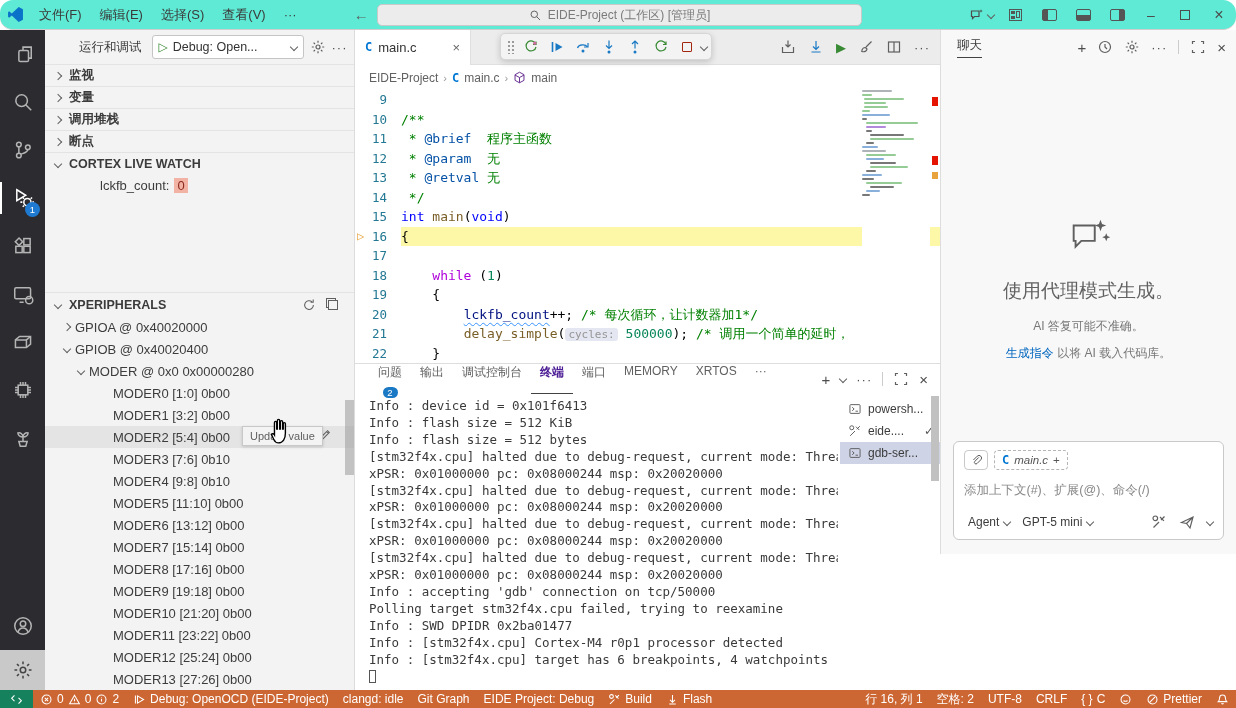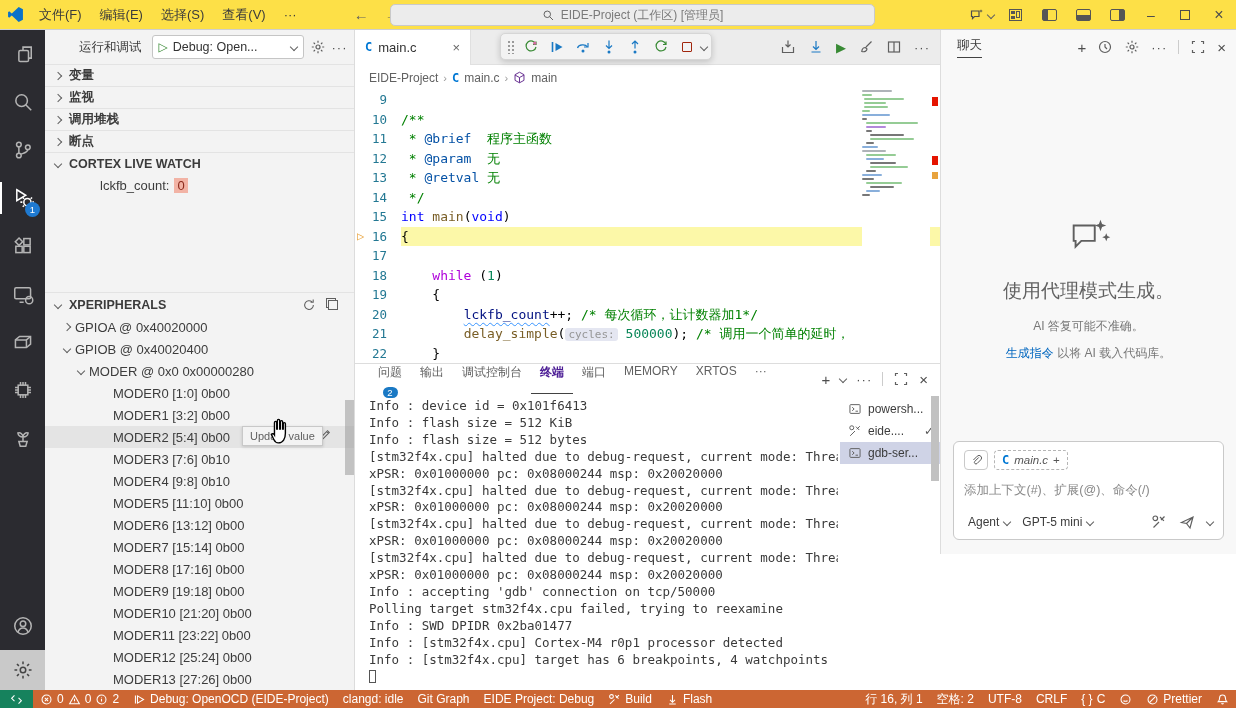--- a/index.html
+++ b/index.html
@@ -6,25 +6,25 @@
   html,body { width:1236px; height:708px; overflow:hidden; font-family:"Liberation Sans","DejaVu Sans",sans-serif; }
   body { position:relative; background:#fff; font-size:13px; color:#3b3b3b; cursor:default; }
   svg { display:block; }
   .ic { display:inline-flex; align-items:center; justify-content:center; color:#5f5f5f; }
   .ic svg { stroke:currentColor; fill:none; stroke-width:1.2; width:16px; height:16px; }
   .chev { display:inline-block; width:6px; height:6px; border-right:1.3px solid #616161; border-bottom:1.3px solid #616161; }
   .chev.r { transform:rotate(-45deg); }
   .chev.d { transform:rotate(45deg); }
 
   
-  #titlebar { position:absolute; left:0; top:0; width:1236px; height:30px; background:#fde047; border-bottom:1px solid #cecece; display:flex; align-items:center; }
+  #titlebar { position:absolute; left:0; top:0; width:1236px; height:30px; background:#5eead4; border-bottom:1px solid #cecece; display:flex; align-items:center;border-radius:13px; }
   #vscode-logo { width:30px; display:flex; justify-content:center; }
   .menu-item { padding:0 9px; font-size:13px; color:#3b3b3b; height:30px; display:flex; align-items:center; }
   #nav-arrows { margin-left:48px; display:flex; gap:16px; color:#4d4d4d; font-size:15px; }
-  #search-box { position:absolute; left:390px; top:4px; width:485px; height:22px; background:#ececec; border:1px solid #c9c9c9; border-radius:5px; display:flex; align-items:center; justify-content:center; gap:6px; color:#7a7a7a; font-size:12px; }
+  #search-box { position:absolute; left:377px; top:4px; width:485px; height:22px; background:#ececec; border:1px solid #c9c9c9; border-radius:5px; display:flex; align-items:center; justify-content:center; gap:6px; color:#7a7a7a; font-size:12px; }
   #title-right { position:absolute; right:0; top:0; height:30px; display:flex; align-items:center; }
   #title-right .tbtn { width:34px; height:30px; display:flex; align-items:center; justify-content:center; color:#4d4d4d; }
   .lay { width:15px; height:12px; border:1.2px solid #555; border-radius:2px; position:relative; }
   .lay>i { position:absolute; background:#555; }
 
   
   #activitybar { position:absolute; left:0; top:30px; width:45px; height:660px; background:#2b2b30; display:flex; flex-direction:column; align-items:center; }
   .act { width:45px; height:48px; display:flex; align-items:center; justify-content:center; color:#b4b4b4; position:relative; }
   .act svg { width:22px; height:22px; stroke-width:1.1; }
   .act.active { color:#fff; }
@@ -288,25 +288,25 @@
         <svg viewBox="0 0 16 16">
           <circle cx="8" cy="8" r="2"></circle>
           <path d="M8 1.8v2M8 12.2v2M1.8 8h2M12.2 8h2M3.6 3.6L5 5M11 11l1.4 1.4M12.4 3.6L11 5M5 11l-1.4 1.4"></path>
         </svg>
       </span>
     <span style="color:#4d4d4d;letter-spacing:1px">···</span>
   </div>
   <div id="debug-sections">
       <div class="sec-row">
         <i class="chev r"></i>
-        <span>变量</span>
+        <span>监视</span>
       </div>
       <div class="sec-row">
         <i class="chev r"></i>
-        <span>监视</span>
+        <span>变量</span>
       </div>
       <div class="sec-row">
         <i class="chev r"></i>
         <span>调用堆栈</span>
       </div>
       <div class="sec-row">
         <i class="chev r"></i>
         <span>断点</span>
       </div>
     </div>

